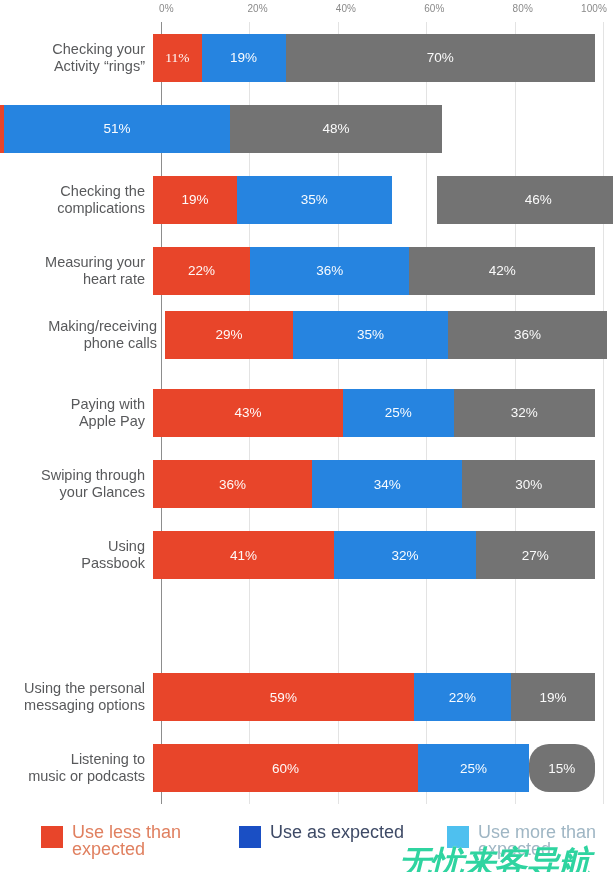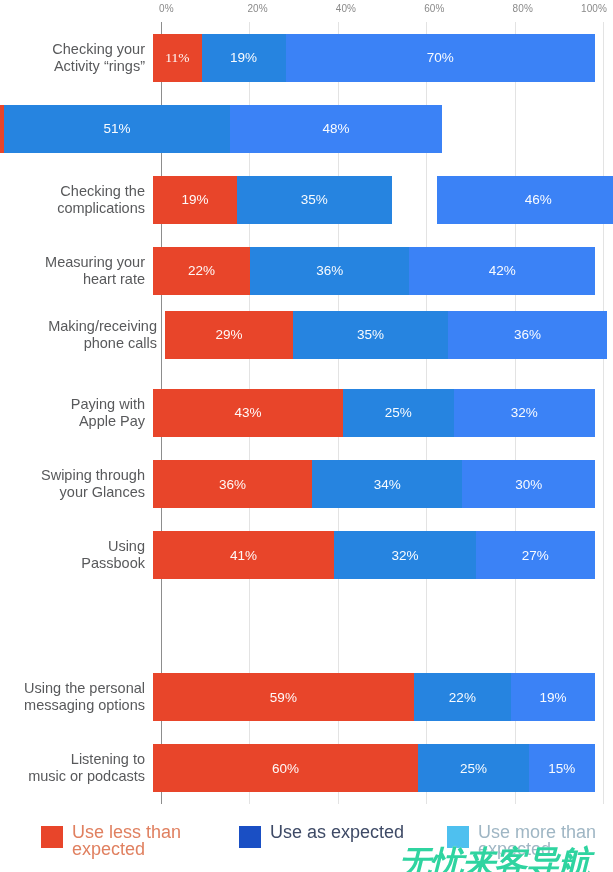--- a/index.html
+++ b/index.html
@@ -103,21 +103,21 @@
     display: flex;
     align-items: center;
     justify-content: center;
     color: #ffffff;
     font-size: 13.5px;
     overflow: hidden;
     white-space: nowrap;
   }
   .seg.s0 { background: #e8452a; }
   .seg.s1 { background: #2684e0; }
-  .seg.s2 { background: #3b82f6; }
+  .seg.s2 { background: #737373; }
   .seg .seg-label { opacity: .97; }
 
   
   .legend {
     position: absolute;
     left: 0;
     top: 812px;
     width: 613px;
     height: 60px;
   }
@@ -325,21 +325,21 @@
       <div class="row" style="top: 710.909px; height: 71.0909px;">
         <div class="row-label">Listening to
 music or podcasts</div>
         <div class="bar-wrap">
           <div class="seg s0" style="flex: 0 0 265.2px;">
             <span class="seg-label">60%</span>
           </div>
           <div class="seg s1" style="flex: 0 0 110.5px;">
             <span class="seg-label">25%</span>
           </div>
-          <div class="seg s2" style="flex: 0 0 66.3px;">
+          <div class="seg s2" style="flex: 0 0 66.3px; border-radius: 20px;">
             <span class="seg-label">15%</span>
           </div>
         </div>
       </div>
     </div>
 
   <div class="legend">
       <div class="legend-item li0">
         <div class="legend-swatch"></div>
         <div class="legend-text">Use less than

